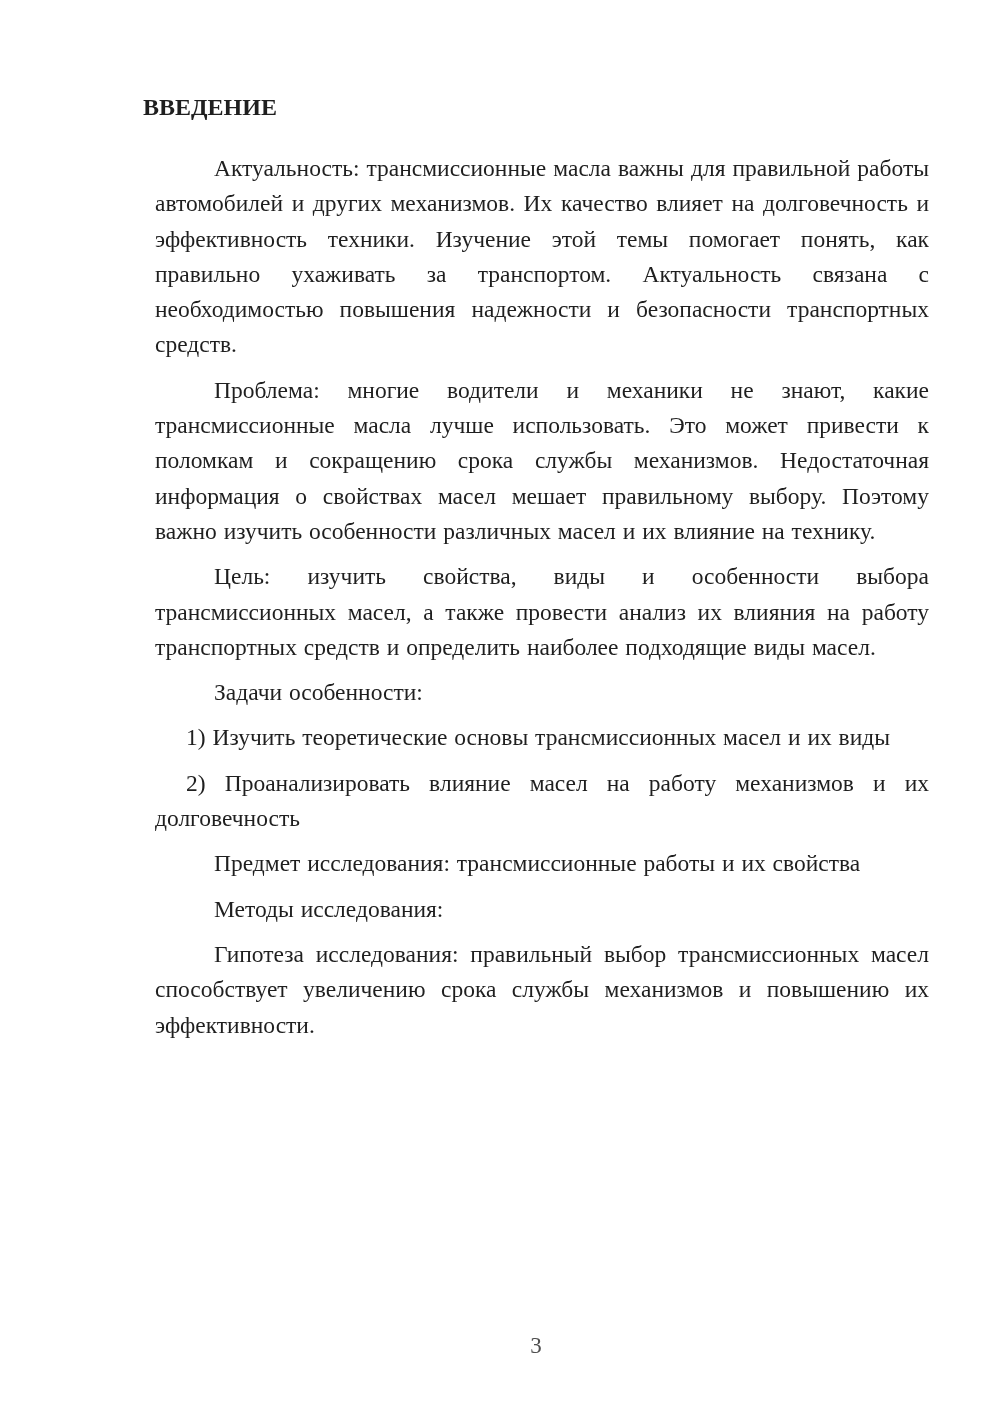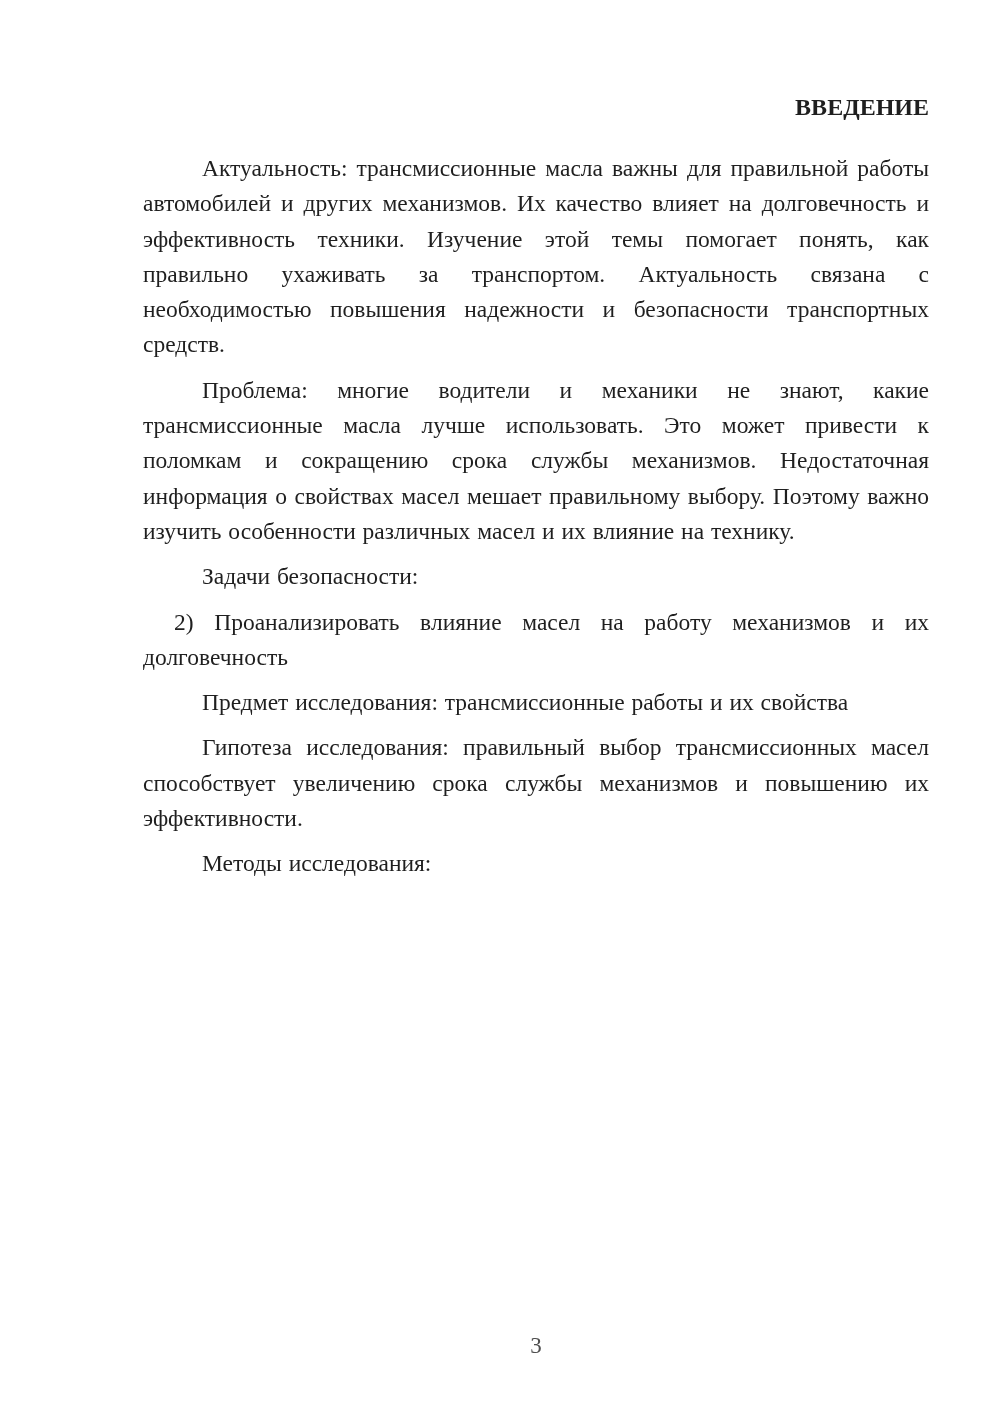--- a/index.html
+++ b/index.html
@@ -23,25 +23,25 @@
   .content {
     position: absolute;
     left: 143px;
     top: 90px;
     width: 786px;
   }
   .doc-title {
     font-size: 24px;
     line-height: 35px;
     font-weight: bold;
-    text-align: right;
+    text-align: left;
     margin: 0 0 26px 0;
   }
   .content p {
-    margin: 0 0 10px 0;
+    margin: 0 0 10px 12px;
     font-size: 23.5px;
     line-height: 35.3px;
     text-align: justify;
     word-spacing: 1px;
   }
   .para {
     text-indent: 59px;
   }
   .item {
     text-indent: 31px;
@@ -61,31 +61,33 @@
 <body>
 
 <div class="page">
   <div class="content">
     <h1 class="doc-title">ВВЕДЕНИЕ</h1>
 
     <p class="para">Актуальность: трансмиссионные масла важны для правильной работы автомобилей и других механизмов. Их качество влияет на долговечность и эффективность техники. Изучение этой темы помогает понять, как правильно ухаживать за транспортом. Актуальность связана с необходимостью повышения надежности и безопасности транспортных средств.</p>
 
     <p class="para">Проблема: многие водители и механики не знают, какие трансмиссионные масла лучше использовать. Это может привести к поломкам и сокращению срока службы механизмов. Недостаточная информация о свойствах масел мешает правильному выбору. Поэтому важно изучить особенности различных масел и их влияние на технику.</p>
 
+    <p class="para">Цель: изучить свойства, виды и особенности выбора трансмиссионных масел, а также провести анализ их влияния на работу транспортных средств и определить наиболее подходящие виды масел.</p>
 
-    <p class="para">Задачи безопасности:</p>
+    <p class="para">Задачи особенности:</p>
 
+    <p class="item">1) Изучить теоретические основы трансмиссионных масел и их виды</p>
 
 
     <p class="item">2) Проанализировать влияние масел на работу механизмов и их долговечность</p>
 
 
 
 
     <p class="para">Предмет исследования: трансмиссионные работы и их свойства</p>
 
+    <p class="para">Методы исследования:</p>
+
     <p class="para">Гипотеза исследования: правильный выбор трансмиссионных масел способствует увеличению срока службы механизмов и повышению их эффективности.</p>
-
-    <p class="para">Методы исследования:</p>
   </div>
 
   <div class="page-number">3</div>
 </div>
 
 </body></html>

